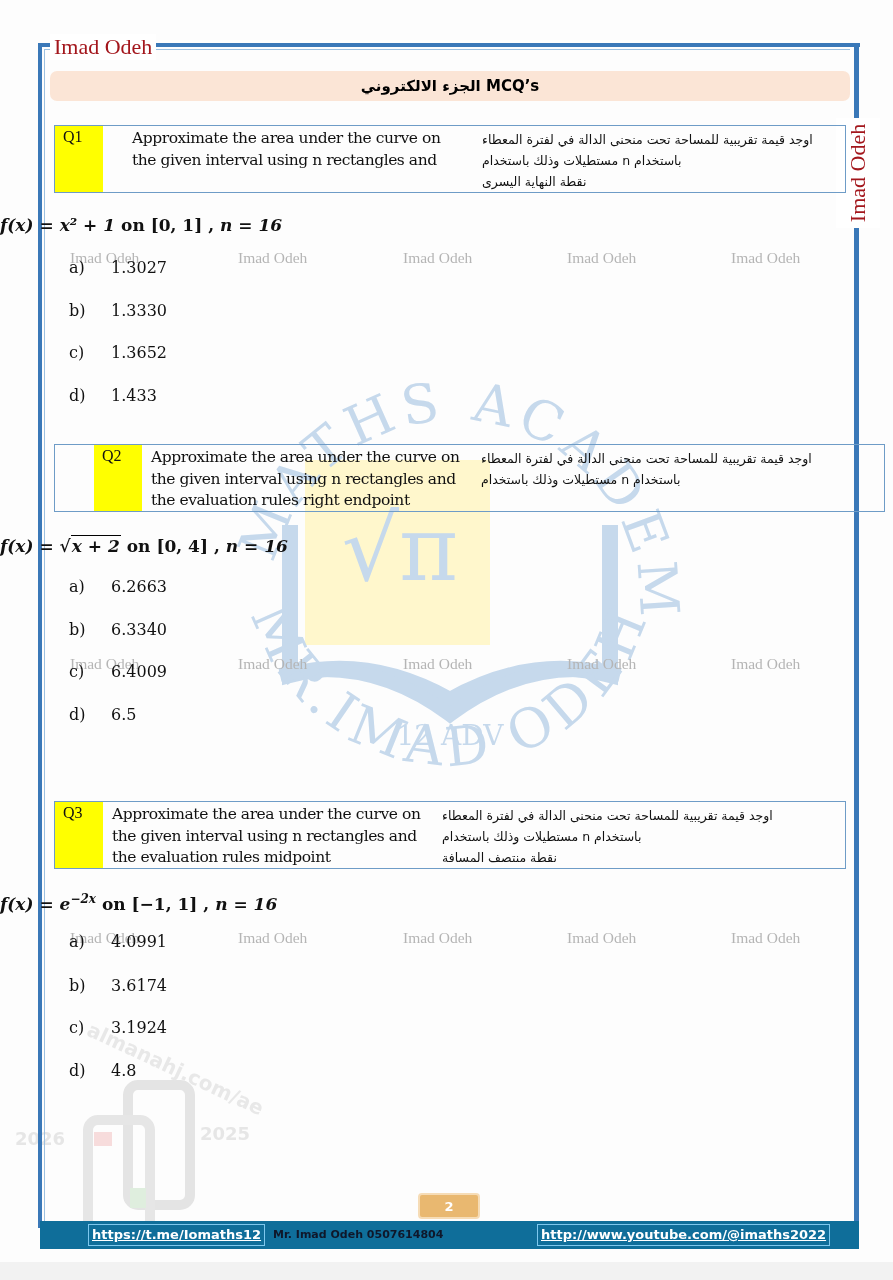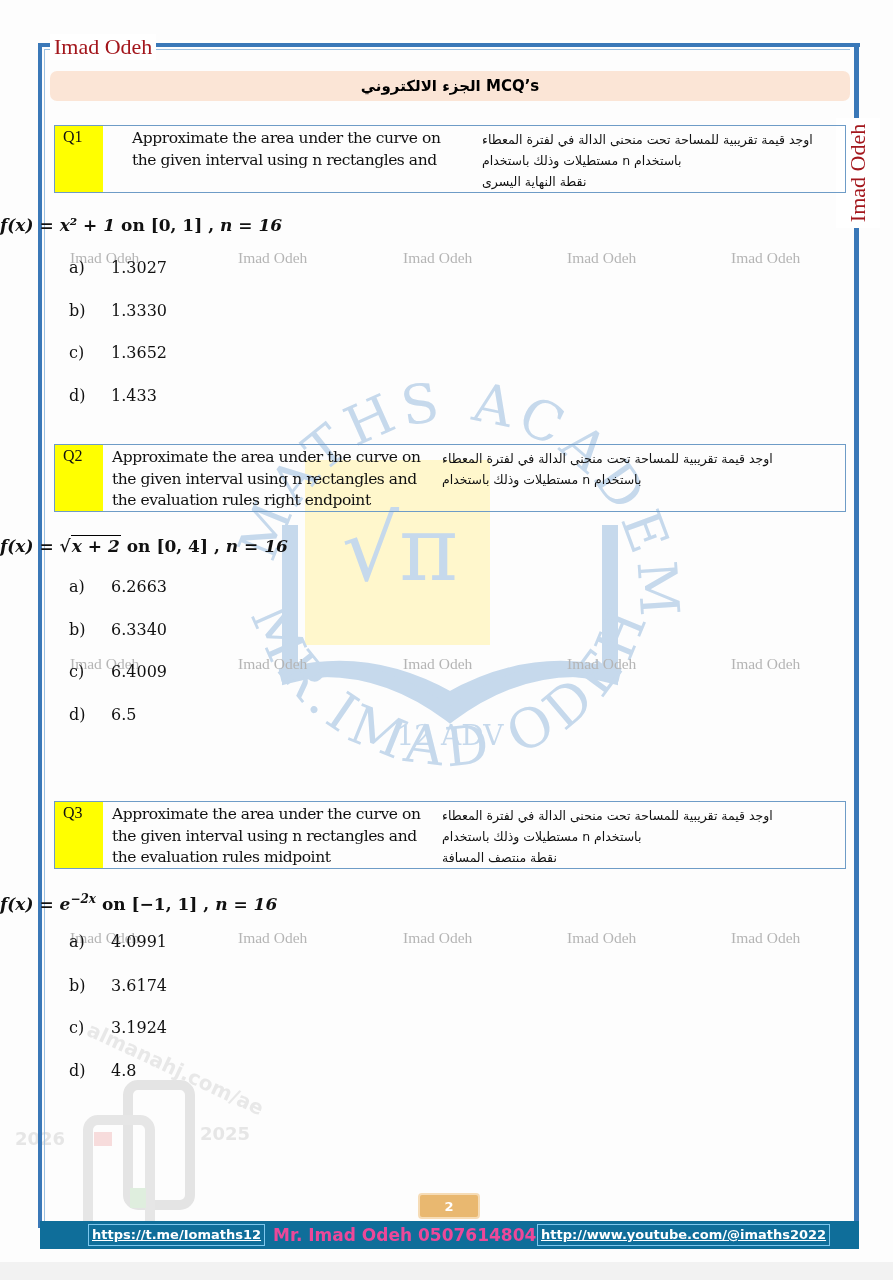--- a/index.html
+++ b/index.html
@@ -45,21 +45,21 @@
   .academy { position:absolute; left:210px; top:355px; width:480px; height:470px; pointer-events:none; }
   .almanahj { position:absolute; left:0; top:1020px; width:280px; height:230px; pointer-events:none; }
 
   .page-num { position:absolute; left:418px; top:1193px; width:62px; height:26px; background:#e9b870;
               border:2px solid #f6dcb6; border-radius:4px; color:#fff; font-family:"DejaVu Sans", sans-serif;
               font-weight:bold; font-size:13px; display:flex; align-items:center; justify-content:center; box-sizing:border-box; }
 
   .footer { position:absolute; left:40px; top:1221px; width:819px; height:28px; background:#0f6e9a; }
   .f-link { position:absolute; top:1224px; height:20px; border:1px solid #7ec8ee; color:#fff; font-family:"DejaVu Sans", sans-serif;
             font-weight:bold; font-size:13px; line-height:20px; padding:0 3px; text-decoration:underline; white-space:nowrap; }
-  .f-text { position:absolute; top:1225px; color:#ec4899; font-family:"DejaVu Sans", sans-serif; font-weight:bold; font-size:17px; line-height:20px; white-space:nowrap; }
+  .f-text { position:absolute; top:1225px; color:#0f172a; font-family:"DejaVu Sans", sans-serif; font-weight:bold; font-size:11px; line-height:20px; white-space:nowrap; }
 </style>
 </head>
 <body>
 
 <div class="page-bg"></div>
 <div class="bottom-gray"></div>
 
 <svg class="academy" viewBox="0 0 480 470">
   <defs>
     <path id="arcTop" d="M 60 250 A 185 185 0 0 1 430 250"></path>
@@ -141,21 +141,21 @@
   </div>
 <div class="opt" style="top:343px;">
     <span class="lbl">c)</span>
     <span>1.3652</span>
   </div>
 <div class="opt" style="top:386px;">
     <span class="lbl">d)</span>
     <span>1.433</span>
   </div>
 
-<div class="qrow" style="top:444px;">
+<div class="qrow" style="top:444px;padding-left:39px;">
   <div class="qnum">Q2</div>
   <div class="qen">
     <div>Approximate the area under the curve on</div>
     <div>the given interval using n rectangles and</div>
     <div>the evaluation rules right endpoint</div>
   </div>
   <div class="qar">
     <div>اوجد قيمة تقريبية للمساحة تحت منحنى الدالة في لفترة المعطاء</div>
     <div>باستخدام n مستطيلات وذلك باستخدام</div>
   </div>

